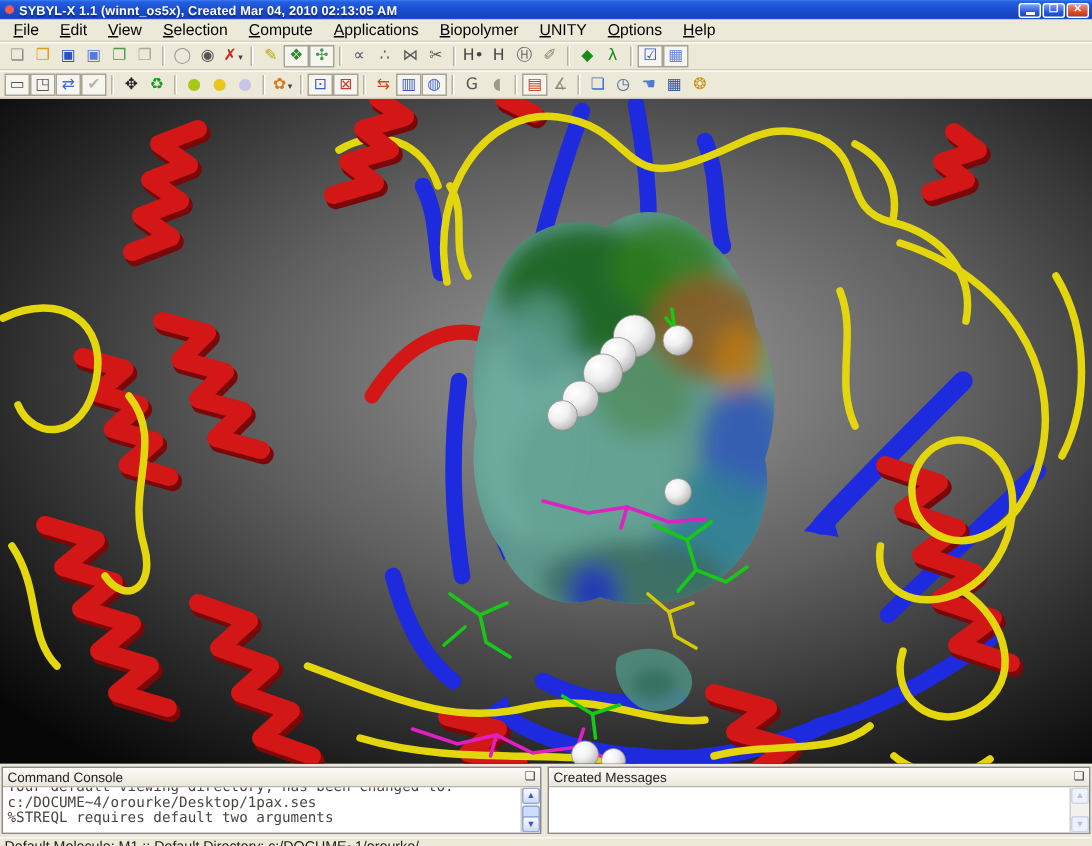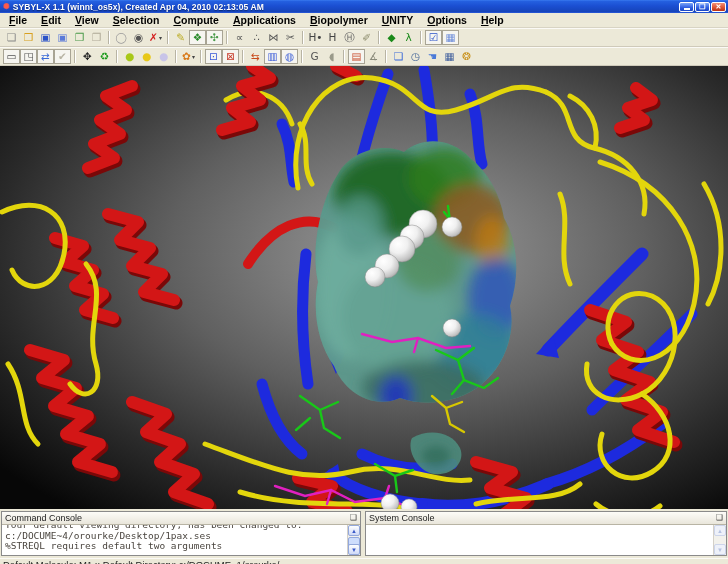--- a/index.html
+++ b/index.html
@@ -14,21 +14,21 @@
   #title-text{flex:1;white-space:nowrap;overflow:hidden;letter-spacing:.1px;}
   .winbtn{width:15px;height:10px;margin-left:1px;border:1px solid #fff;border-radius:2px;
     display:flex;align-items:center;justify-content:center;font-size:7px;color:#fff;
     font-weight:bold;box-sizing:border-box;text-shadow:none;line-height:1;}
   .winbtn.blue{background:linear-gradient(180deg,#7aa4f8,#2b5ae0 60%,#1a46c4);}
   .winbtn.red{background:linear-gradient(180deg,#f09078,#dd5434 55%,#b83214);}
   #btn-min span{display:block;width:6px;height:2px;background:#fff;margin-top:4px;}
   
   #menubar{height:14px;display:flex;align-items:center;background:#ece9d8;
     border-bottom:1px solid #d8d4c4;font-size:10.5px;color:#000;padding-left:2px;}
-  .menu-item{padding:0 7px;height:15px;line-height:14px;cursor:default;font-weight:bold;}
+  .menu-item{padding:0 7px;height:15px;line-height:14px;cursor:default;}
   .menu-item u{text-decoration:underline;}
   
   .toolbar{height:17px;display:flex;align-items:center;background:#ece9d8;
     border-top:1px solid #fbfaf6;border-bottom:1px solid #cfcaba;padding-left:3px;}
   .tbicon{width:17px;height:15px;display:inline-flex;align-items:center;justify-content:center;
     position:relative;}
   .tbicon .glyph{font-size:10.5px;line-height:1;font-family:"DejaVu Sans",sans-serif;}
   .tbicon.boxed{background:#f6f5f0;border:1px solid #a8a494;box-sizing:border-box;width:17px;height:15px;}
   .tbicon .caret{font-size:6px;color:#444;margin-left:1px;}
   .tbsep{width:0;height:13px;border-left:1px solid #b8b4a4;border-right:1px solid #ffffff;margin:0 3px;}
@@ -61,21 +61,21 @@
   #statusbar{height:11px;background:#ece9d8;border-top:1px solid #fbfaf6;font-size:9.5px;
     color:#222;padding-left:3px;line-height:11px;white-space:nowrap;}
 </style>
 </head>
 <body>
 
 <div id="app" style="--helix-red: #d31616; --helix-shadow: #7a0808; --sheet-blue: #1d2ade; --loop-yellow: #e3d60c; --surface-teal: #5d998c; --stick-green: #18c818; --stick-magenta: #e020c0;">
 
   <div id="titlebar">
     <span id="title-icon">✺</span>
-    <span id="title-text">SYBYL-X 1.1 (winnt_os5x), Created Apr 04, 2010 02:13:05 AM</span>
+    <span id="title-text">SYBYL-X 1.1 (winnt_os5x), Created Mar 04, 2010 02:13:05 AM</span>
     <span class="winbtn blue" id="btn-min">
         <span></span>
       </span>
     <span class="winbtn blue">❐</span>
     <span class="winbtn red">✕</span>
   </div>
 
   <div id="menubar">
       <span class="menu-item"><u>F</u>ile</span>
       <span class="menu-item"><u>E</u>dit</span>
@@ -420,21 +420,21 @@
           </div>
         <div class="sbar">
           <div class="sbtn up">▲</div>
           <div class="sthumb"></div>
           <div class="sbtn down">▼</div>
         </div>
       </div>
     </div>
     <div class="panel">
       <div class="panel-header">
-        <span class="ph-title">System Console</span>
+        <span class="ph-title">Created Messages</span>
         <span class="pin">❏</span>
       </div>
       <div class="panel-body">
         <div class="sbar pale">
           <div class="sbtn up">▲</div>
           <div class="sbtn down">▼</div>
         </div>
       </div>
     </div>
   </div>

